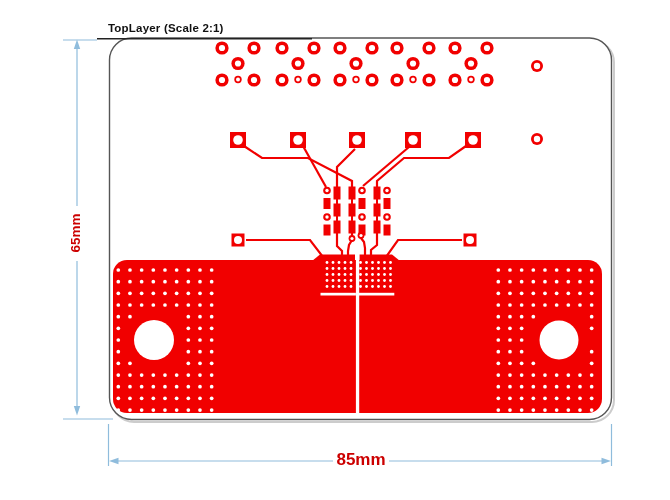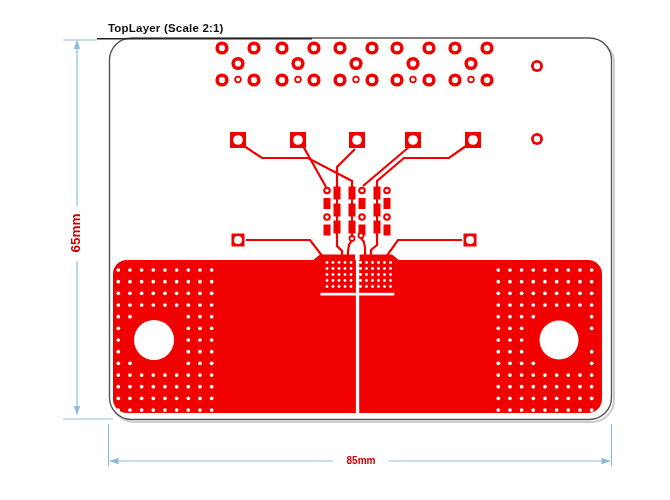--- a/index.html
+++ b/index.html
@@ -3,21 +3,21 @@
 <meta charset="utf-8">
 <style>
   html,body{margin:0;padding:0;background:#fff;}
   #page{position:relative;width:670px;height:500px;background:#fff;overflow:hidden;
         font-family:"Liberation Sans",sans-serif;}
   #pcb-svg{position:absolute;left:0;top:0;}
   .lbl{position:absolute;white-space:nowrap;}
   #title-lbl{left:108px;top:22px;font-size:11.5px;font-weight:bold;letter-spacing:0.2px;}
   #vdim-lbl{left:75px;top:233px;font-size:13.5px;font-weight:bold;
             transform:translate(-50%,-50%) rotate(-90deg);}
-  #hdim-lbl{left:361px;top:460px;font-size:10px;font-weight:bold;
+  #hdim-lbl{left:361px;top:460px;font-size:17px;font-weight:bold;
             transform:translate(-50%,-50%);}
 </style>
 </head>
 <body>
 
 <div id="page">
   <svg id="pcb-svg" width="670" height="500" viewBox="0 0 670 500">
       <g>
         <rect x="112" y="40.5" width="502" height="381.5" rx="22" fill="none" stroke="#cccccc" stroke-width="2"></rect>
         <rect x="109.5" y="38" width="502" height="381.5" rx="22" fill="#ffffff" stroke="#555555" stroke-width="1.4"></rect>

